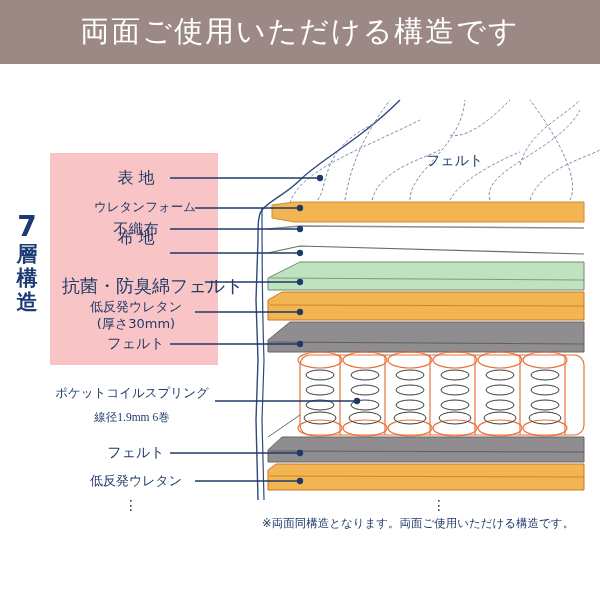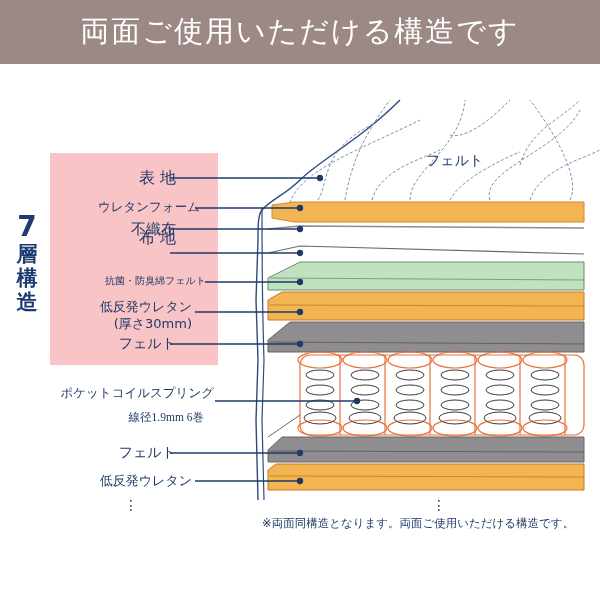--- a/index.html
+++ b/index.html
@@ -19,21 +19,21 @@
   }
 
   .seven {
     position: absolute; left: 12px; top: 212px; width: 30px;
     text-align: center; color: #1c3b73; font-weight: bold;
   }
   .seven .num { font-size: 28px; line-height: 30px; display:block; }
   .seven .kanji { font-size: 21px; line-height: 24px; display:block; }
 
   .lbl {
-    position: absolute; color: #1f3a68; white-space: nowrap; text-align: right;
+    position: absolute; color: #1f3a68; white-space: nowrap; text-align: center;
   }
 
   svg.diagram { position: absolute; left: 0; top: 0; }
 
   .quilt-label { position: absolute; left: 426px; top: 152px; font-size: 14px; color: #1f3a68; }
   .dots { position: absolute; font-size: 14px; line-height: 6px; color: #1f3a68; width: 10px; text-align: center; }
   .note { position: absolute; left: 262px; top: 516px; font-size: 11.5px; color: #1f3a68; white-space: nowrap; }
 </style>
 </head>
 <body>
@@ -161,21 +161,21 @@
       <circle cx="300" cy="453" r="2.5"></circle>
     <line x1="195" y1="481" x2="300" y2="481"></line>
       <circle cx="300" cy="481" r="2.5"></circle>
   </g>
 </svg>
 
 <div class="lbl" style="left:96px; top:168px; width:80px; font-size:16px;">表 地</div>
 <div class="lbl" style="left:90px; top:199px; width:110px; font-size:12.5px;">ウレタンフォーム</div>
 <div class="lbl" style="left:96px; top:220px; width:80px; font-size:15px;">不織布</div>
 <div class="lbl" style="left:96px; top:228px; width:80px; font-size:16px;">布 地</div>
-<div class="lbl" style="left:62px; top:274px; width:144px; font-size:10px;">抗菌・防臭綿フェルト</div>
+<div class="lbl" style="left:62px; top:274px; width:144px; font-size:18px;">抗菌・防臭綿フェルト</div>
 <div class="lbl" style="left:80px; top:298px; width:112px; font-size:13px;">低反発ウレタン</div>
 <div class="lbl" style="left:80px; top:315px; width:112px; font-size:13px;">(厚さ30mm)</div>
 <div class="lbl" style="left:96px; top:335px; width:80px; font-size:14px;">フェルト</div>
 
 <div class="lbl" style="left:50px; top:385px; width:164px; font-size:12.5px;">ポケットコイルスプリング</div>
 <div class="lbl" style="left:60px; top:410px; width:144px; font-size:11.5px;font-family:Liberation Serif, serif;">線径1.9mm 6巻</div>
 
 <div class="lbl" style="left:96px; top:444px; width:80px; font-size:14px;">フェルト</div>
 <div class="lbl" style="left:80px; top:472px; width:112px; font-size:13px;">低反発ウレタン</div>
 

